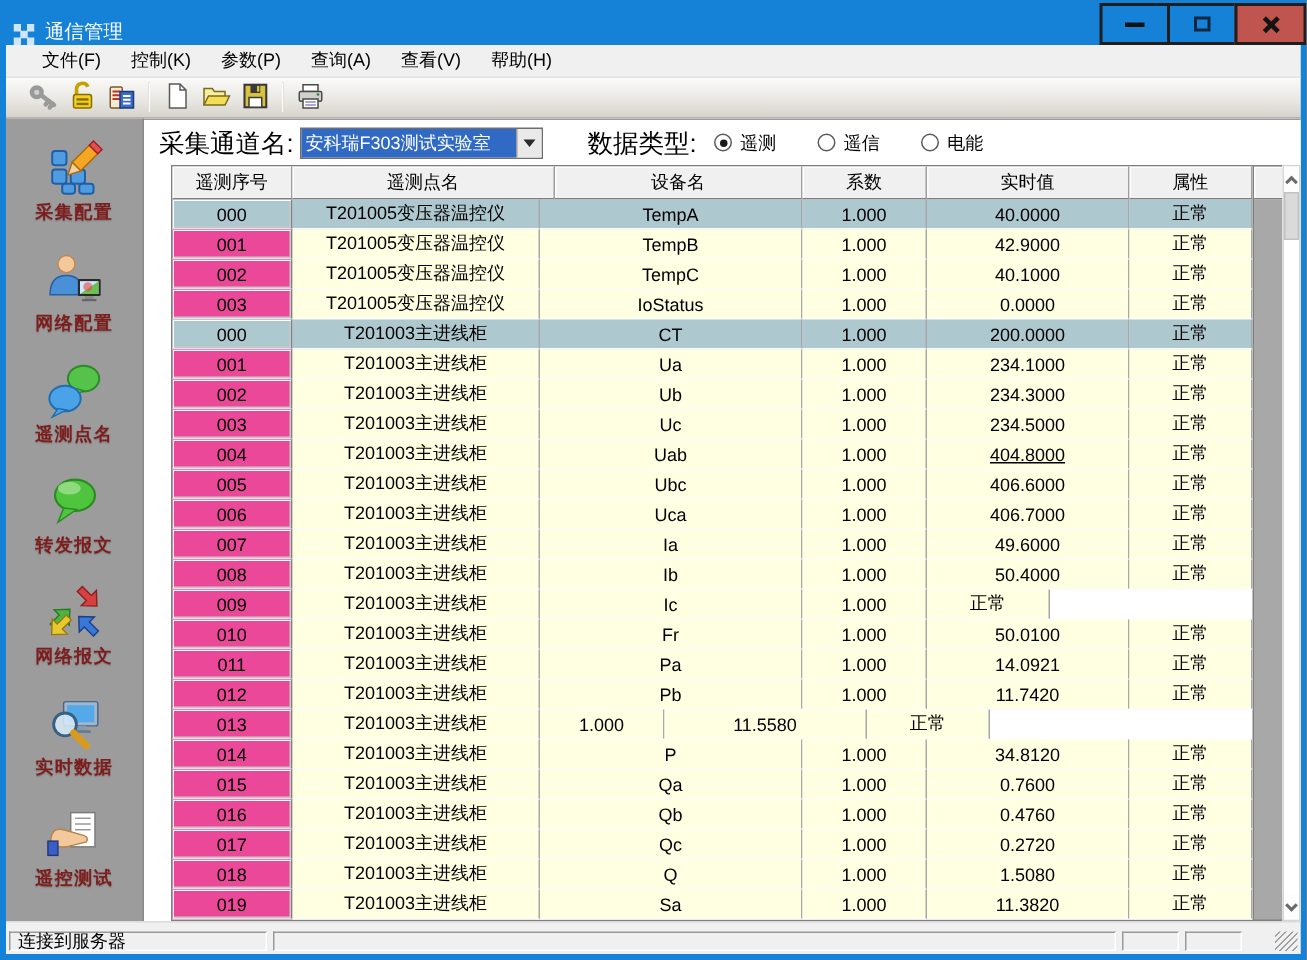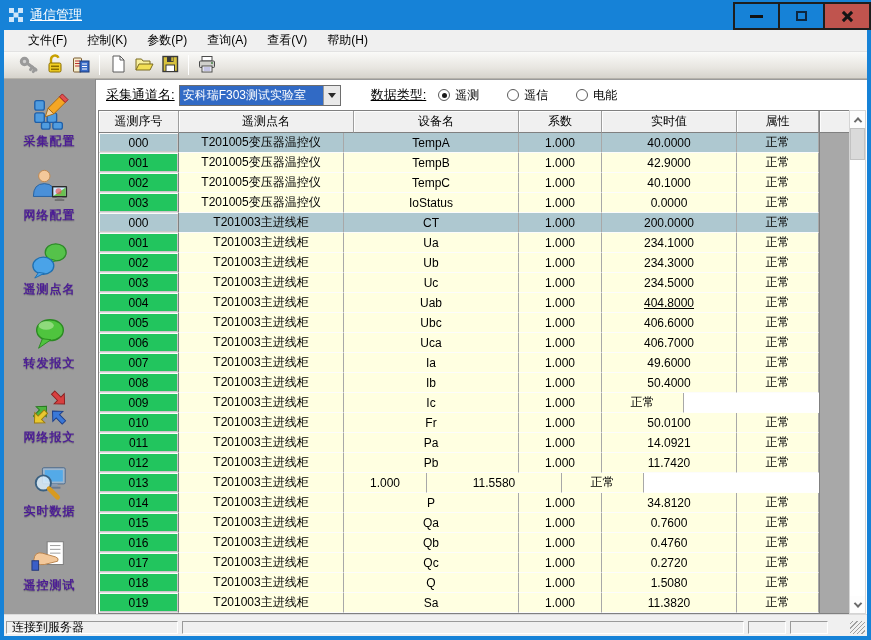--- a/index.html
+++ b/index.html
@@ -3,21 +3,21 @@
 <meta charset="utf-8">
 <style>
   html,body{margin:0;padding:0;background:#555;}
   *{box-sizing:border-box;}
   .window{
     width:871px;height:640px;background:#1682d7;position:relative;
     font-family:"Liberation Sans","DejaVu Sans",sans-serif;font-size:12px;color:#000;
     overflow:hidden;
   }
   
-  .titlebar{height:30px;display:flex;align-items:center;padding-left:9px;color:#fff;text-decoration:underline;}
+  .titlebar{height:30px;display:flex;align-items:flex-end;padding-left:9px;color:#fff;}
   .app-icon{display:flex;align-items:center;margin-right:7px;}
   .title{font-size:13px;}
   .win-controls{margin-left:auto;display:flex;height:30px;align-items:stretch;padding-top:2px;}
   .win-btn{width:47px;display:flex;align-items:center;justify-content:center;border:2px solid #1e1e1e;margin-left:-2px;background:#1682d7;cursor:pointer;}
   .win-btn.close{background:#c0544e;width:48px;}
   .glyph-min{width:13px;height:3px;background:#121212;}
   .glyph-max{width:11px;height:10px;border:2px solid #0d2740;}
   .glyph-close{position:relative;width:13px;height:13px;}
   .glyph-close::before,.glyph-close::after{content:"";position:absolute;left:0;top:5px;width:13px;height:3px;background:#141414;}
   .glyph-close::before{transform:rotate(45deg);}
@@ -29,43 +29,43 @@
   .menu-item{display:flex;align-items:center;padding:0 10px;cursor:default;}
   
   .toolbar{height:27px;background:linear-gradient(180deg,#fafaf8 0%,#e8e6e1 60%,#d6d3cc 100%);border-bottom:1px solid #b5b2ab;display:flex;align-items:center;padding-left:12px;}
   .tool-btn{width:26px;height:24px;display:flex;align-items:center;justify-content:center;cursor:pointer;}
   .tool-sep{width:1px;height:20px;background:#9a978f;border-right:1px solid #fff;margin:0 5px;}
   
   .bodyrow{flex:1;display:flex;min-height:0;}
   .sidebar{width:92px;background:#9c9c9c;border-right:1px solid #8a8a8a;display:flex;flex-direction:column;align-items:center;padding-top:14px;}
   .side-item{width:86px;height:56px;margin-bottom:18px;display:flex;flex-direction:column;align-items:center;cursor:pointer;}
   .side-item .s-icon{height:38px;display:flex;align-items:center;justify-content:center;}
-  .side-item .s-label{color:#4c1d95;font-size:12px;font-weight:bold;margin-top:2px;letter-spacing:1px;text-shadow:0 1px 1px rgba(0,0,0,0.25);}
+  .side-item .s-label{color:#7f1d1d;font-size:12px;font-weight:bold;margin-top:2px;letter-spacing:1px;text-shadow:0 1px 1px rgba(0,0,0,0.25);}
   .main{flex:1;background:#fff;border-top:1px solid #9a9a9a;display:flex;flex-direction:column;min-width:0;}
   
   .filterbar{height:30px;display:flex;align-items:center;padding-left:10px;background:#fff;}
-  .lbl{font-size:13px;text-decoration:underline;}
+  .lbl{font-size:17px;}
   .combo{width:162px;height:21px;margin-left:4px;border:1px solid #6e6e6e;box-shadow:inset 1px 1px 0 #9a9a9a;background:#fff;display:flex;align-items:stretch;cursor:pointer;}
   .combo-text{flex:1;background:#316ac5;color:#fff;font-size:12px;display:flex;align-items:center;padding-left:3px;white-space:nowrap;overflow:hidden;}
   .combo-btn{width:17px;background:#e9e9e9;border-left:1px solid #9a9a9a;display:flex;align-items:center;justify-content:center;}
   .combo-arrow{width:0;height:0;border-left:4px solid transparent;border-right:4px solid transparent;border-top:5px solid #2a2a2a;}
   .lbl.datatype{margin-left:30px;}
   .radios{display:flex;align-items:center;margin-left:12px;}
   .radio{display:flex;align-items:center;margin-right:28px;cursor:pointer;}
   .radio-circle{width:12px;height:12px;border:1px solid #5a5a5a;border-radius:50%;background:#fff;margin-right:5px;position:relative;}
   .radio.selected .radio-circle::after{content:"";position:absolute;left:2.5px;top:2.5px;width:5px;height:5px;border-radius:50%;background:#1a1a1a;}
   
-  .table-area{flex:1;display:flex;align-items:flex-start;min-height:0;}
+  .table-area{flex:1;display:flex;align-items:flex-start;min-height:0;padding-left:16px;}
   .grid{margin-left:2px;border:1px solid #808080;background:#fff;}
   .grid-header{display:flex;height:22px;}
   .hcell{background:#f0f0f0;display:flex;align-items:center;justify-content:center;font-size:12px;border-right:1px solid #9e9e9e;border-bottom:1px solid #808080;box-shadow:inset 1px 1px 0 #fdfdfd;cursor:pointer;flex:none;}
   .grid-row{display:flex;height:20px;cursor:pointer;}
   .cell{display:flex;align-items:center;justify-content:center;font-size:12px;border-right:1px solid #a8a8a8;border-bottom:1px solid #fcfcfc;background:#ffffe1;flex:none;white-space:nowrap;overflow:hidden;}
   .grid-row.hl .cell{background:#aec8d0;}
-  .cell.seq{background:#22c55e;border-right:1px solid #808080;border-bottom:1px solid #e0e0e0;box-shadow:inset 1px 1px 0 #fbfbfb, inset -1px -1px 0 #c8c8c8;}
+  .cell.seq{background:#ec4899;border-right:1px solid #808080;border-bottom:1px solid #e0e0e0;box-shadow:inset 1px 1px 0 #fbfbfb, inset -1px -1px 0 #c8c8c8;}
   .table-right{width:29px;align-self:stretch;display:flex;flex-direction:column;}
   .filler-header{height:23px;background:#f0f0f0;border-top:1px solid #808080;border-bottom:1px solid #808080;box-shadow:inset 1px 1px 0 #fdfdfd;}
   .filler{flex:1;background:#a8a8a8;border-bottom:1px solid #808080;}
   .vscroll{width:17px;align-self:stretch;background:#ffffff;border:1px solid #d5d5d5;display:flex;flex-direction:column;}
   .scroll-btn{height:17px;display:flex;align-items:center;justify-content:center;background:#fdfdfd;cursor:pointer;}
   .chev{width:6px;height:6px;border-top:2px solid #6a6a6a;border-right:2px solid #6a6a6a;}
   .chev.up{transform:rotate(-45deg) translate(-1px,1px);}
   .chev.down{transform:rotate(135deg) translate(-1px,1px);}
   .scroll-thumb{height:32px;background:#dadada;border:1px solid #c2c2c2;cursor:grab;}
   .scroll-track{flex:1;background:#fff;}

